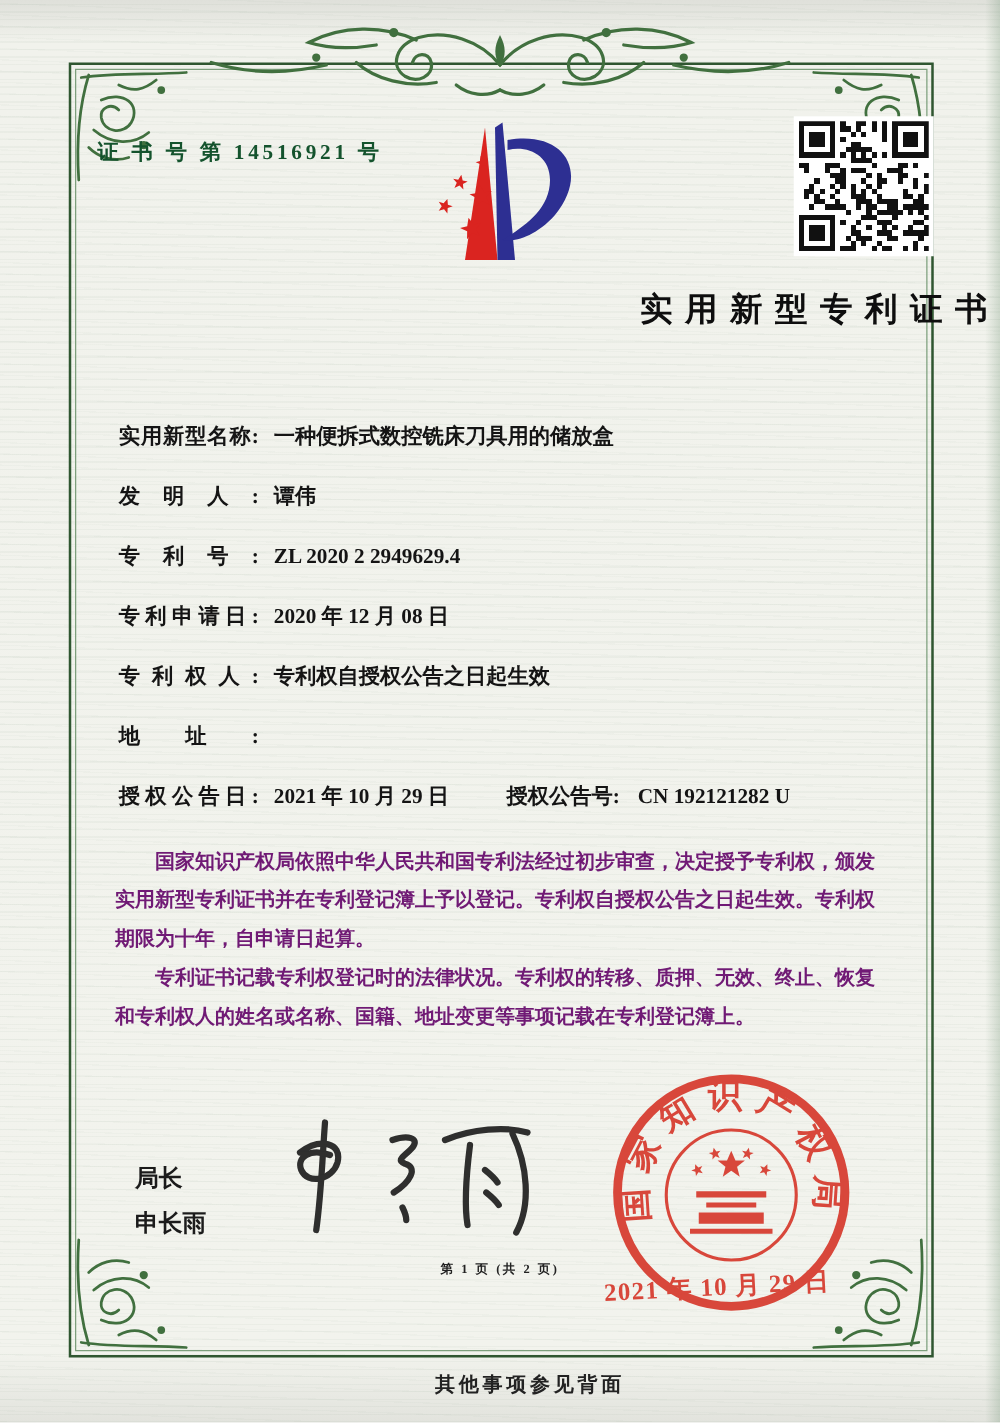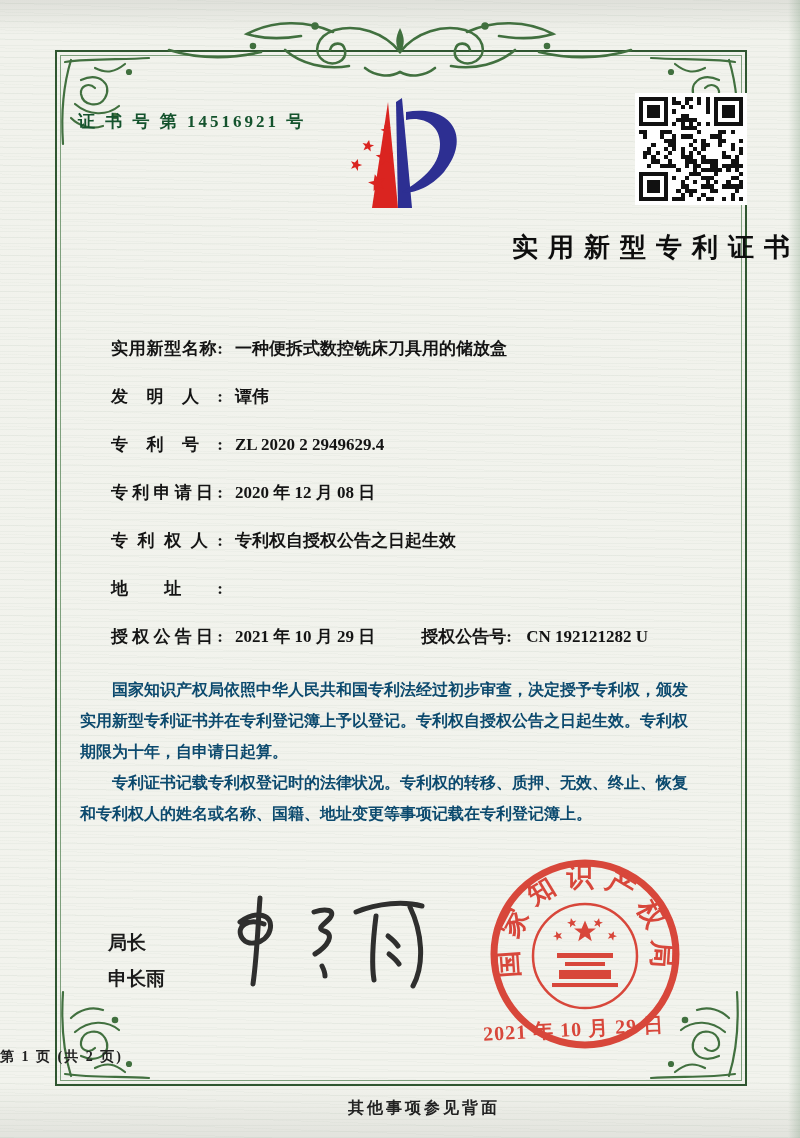--- a/index.html
+++ b/index.html
@@ -32,37 +32,37 @@
     letter-spacing:3px;color:#14532d;}
   .logo{position:absolute;left:322px;top:86px;}
   .qr{position:absolute;left:639px;top:97px;width:104px;height:104px;background:#fff;
     box-shadow:0 0 0 4px #fff;}
   .title{position:absolute;left:0;top:230px;width:100%;text-align:right;
     font-size:26px;font-weight:700;letter-spacing:10px;text-indent:10px;color:#0e0e0e;}
 
   .fields{position:absolute;left:95px;top:336px;width:625px;font-size:17px;
     font-weight:600;color:#141414;}
   .frow{display:flex;margin-bottom:23px;line-height:25px;}
-  .flabel{flex:none;width:112px;text-align:justify;text-align-last:justify;white-space:nowrap;margin-left:16px;}
+  .flabel{flex:none;width:112px;text-align:justify;text-align-last:justify;white-space:nowrap;}
   .fvalue{margin-left:12px;flex:1;}
   .grant2{margin-left:46px;white-space:nowrap;}
   .grant2 .g2label{margin-right:10px;}
 
-  .paras{position:absolute;left:80px;top:674px;width:618px;font-size:16px;
-    line-height:31px;font-weight:700;color:#0c4a6e;}
+  .paras{position:absolute;left:92px;top:674px;width:618px;font-size:16px;
+    line-height:31px;font-weight:700;color:#701a75;}
   .paras p{margin:0;text-indent:2em;}
 
   .sig-title{position:absolute;left:108px;top:930px;font-size:19px;font-weight:700;}
   .sig-name{position:absolute;left:108px;top:966px;font-size:19px;font-weight:700;}
   .sig-svg{position:absolute;left:198px;top:882px;}
 
   .seal{position:absolute;left:458px;top:852px;}
 
-  .page-info{position:absolute;left:0;top:1048px;width:100%;
-    font-size:14px;font-weight:600;letter-spacing:2px;color:#222;}
+  .page-info{position:absolute;left:0;top:1008px;width:100%;text-align:center;
+    font-size:10px;font-weight:600;letter-spacing:2px;color:#222;}
   .back-note{position:absolute;left:0;top:1098px;width:100%;text-align:center;
     font-size:16px;font-weight:700;letter-spacing:3px;color:#222;padding-left:24px;}
 </style>
 </head>
 <body>
 
 <div class="texture"></div>
 <div class="page-edge"></div>
 
 <div class="frame-outer">

